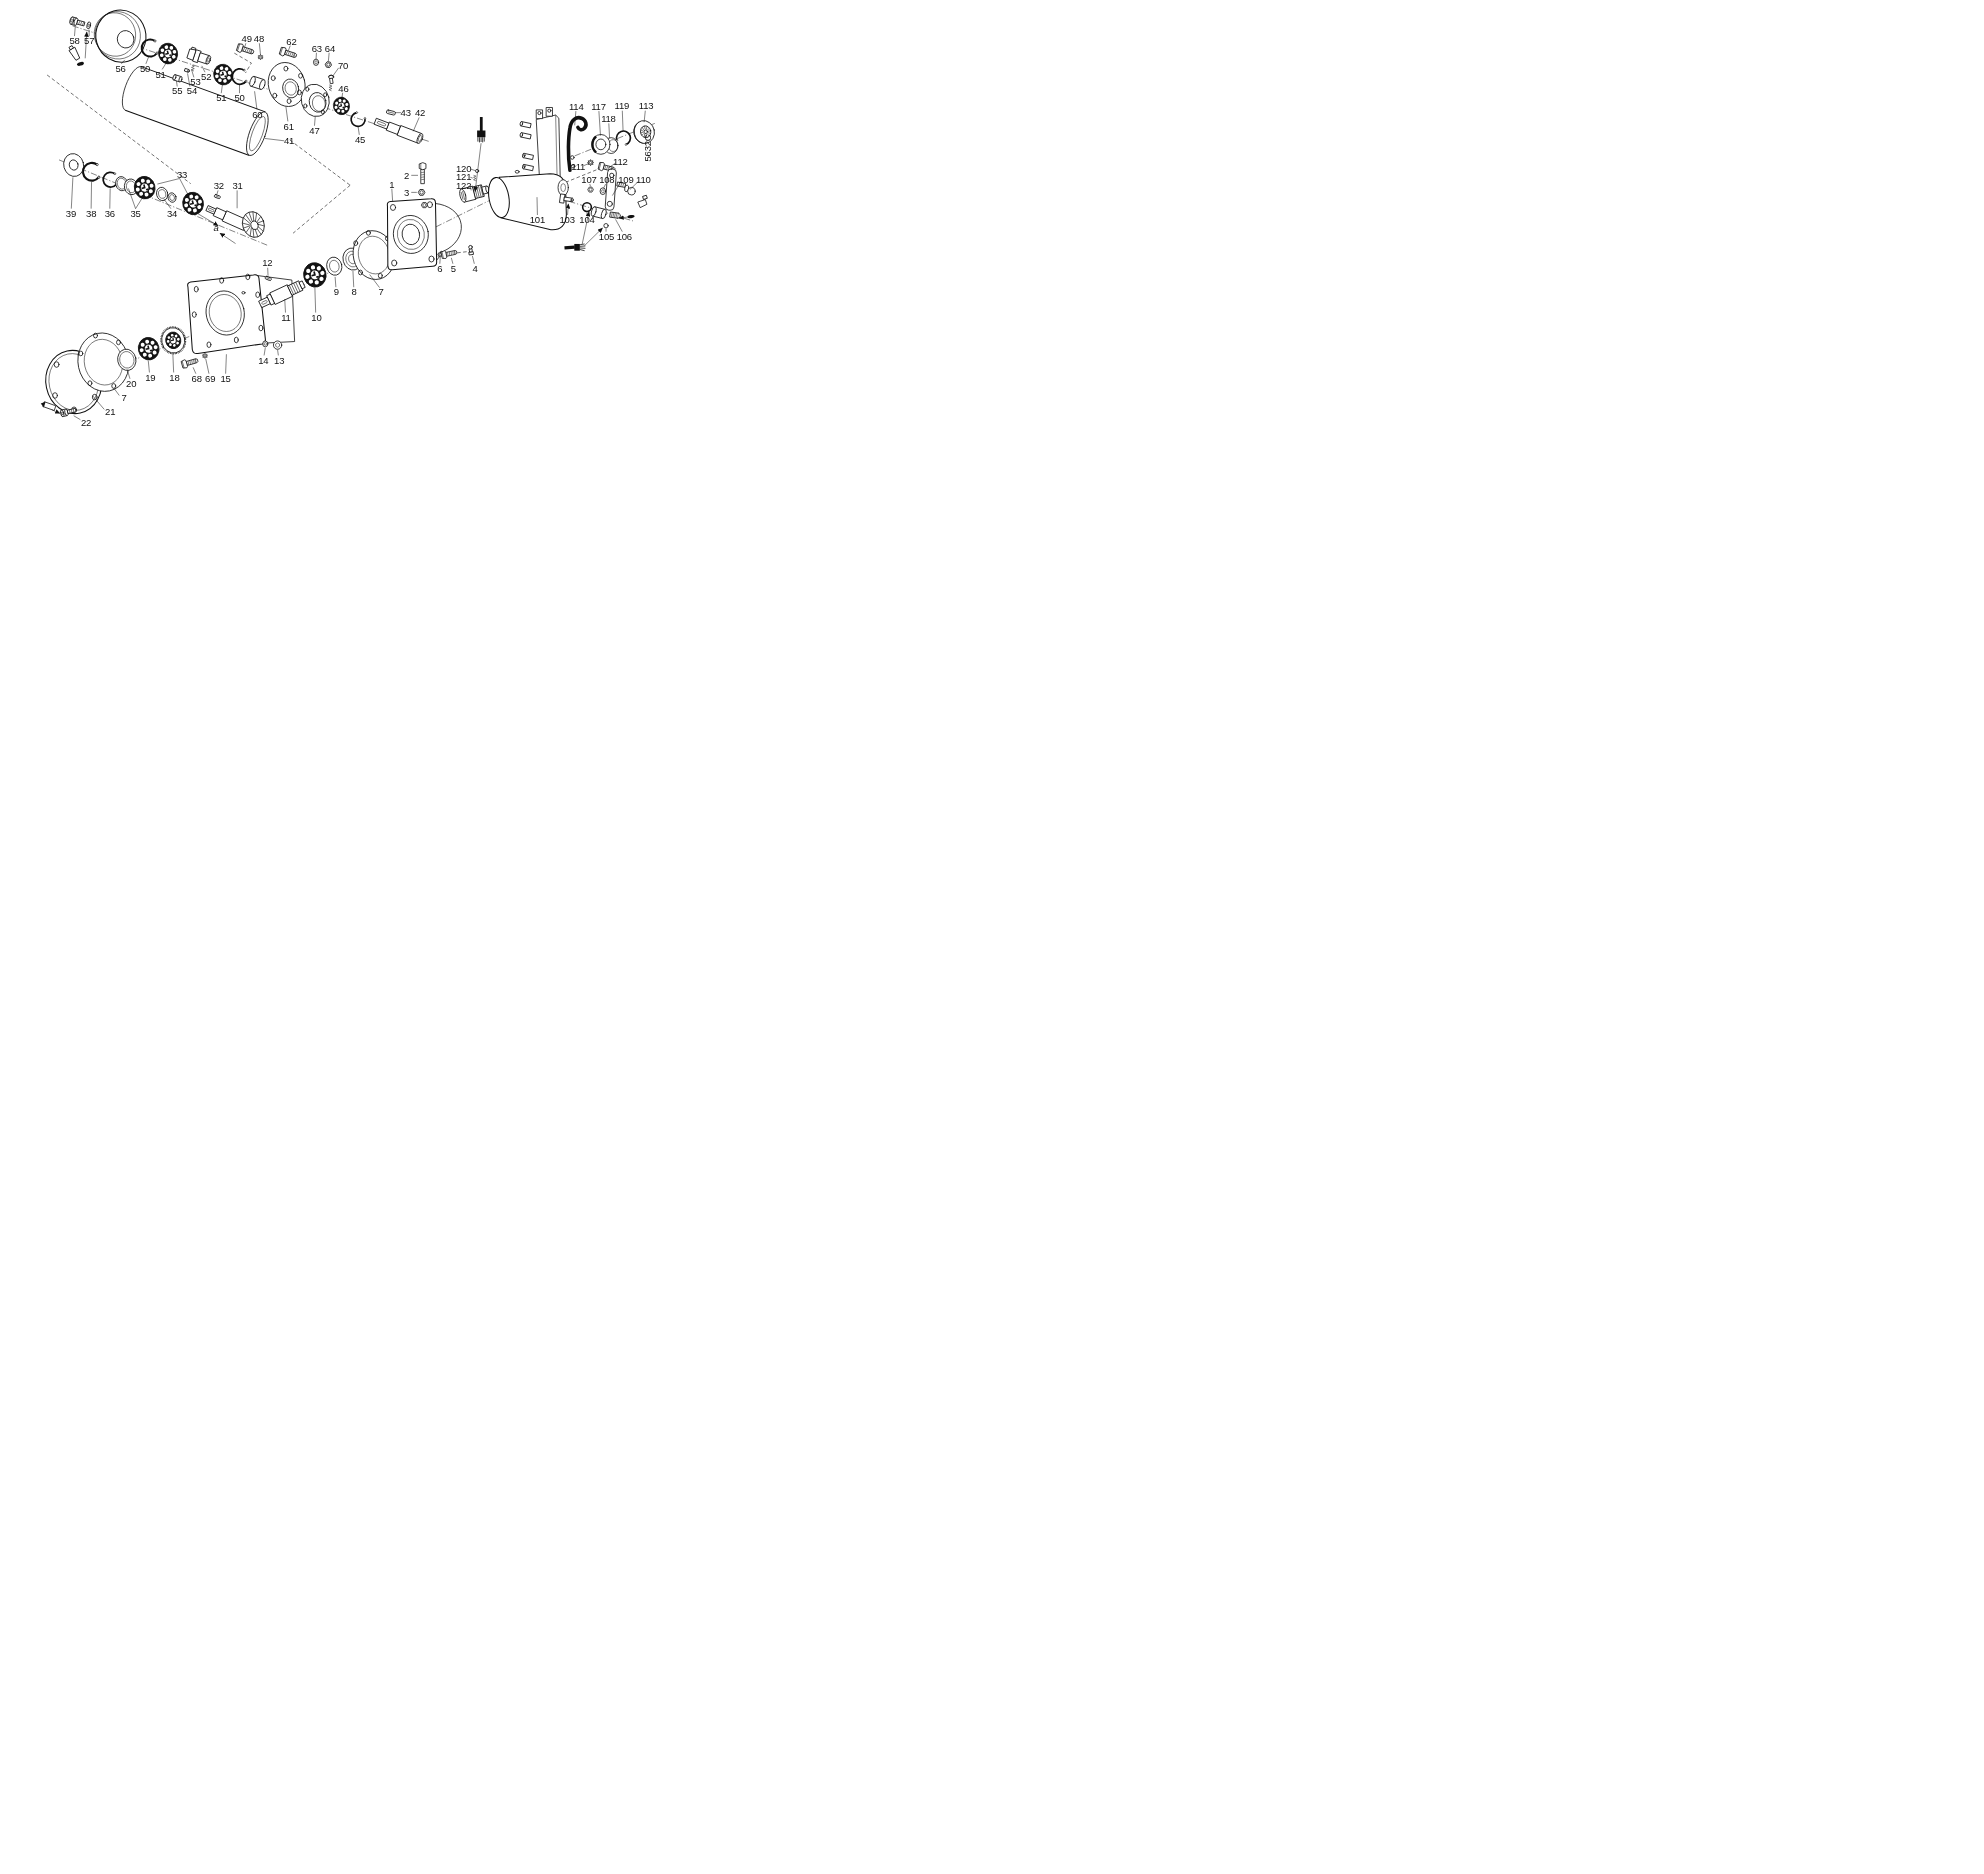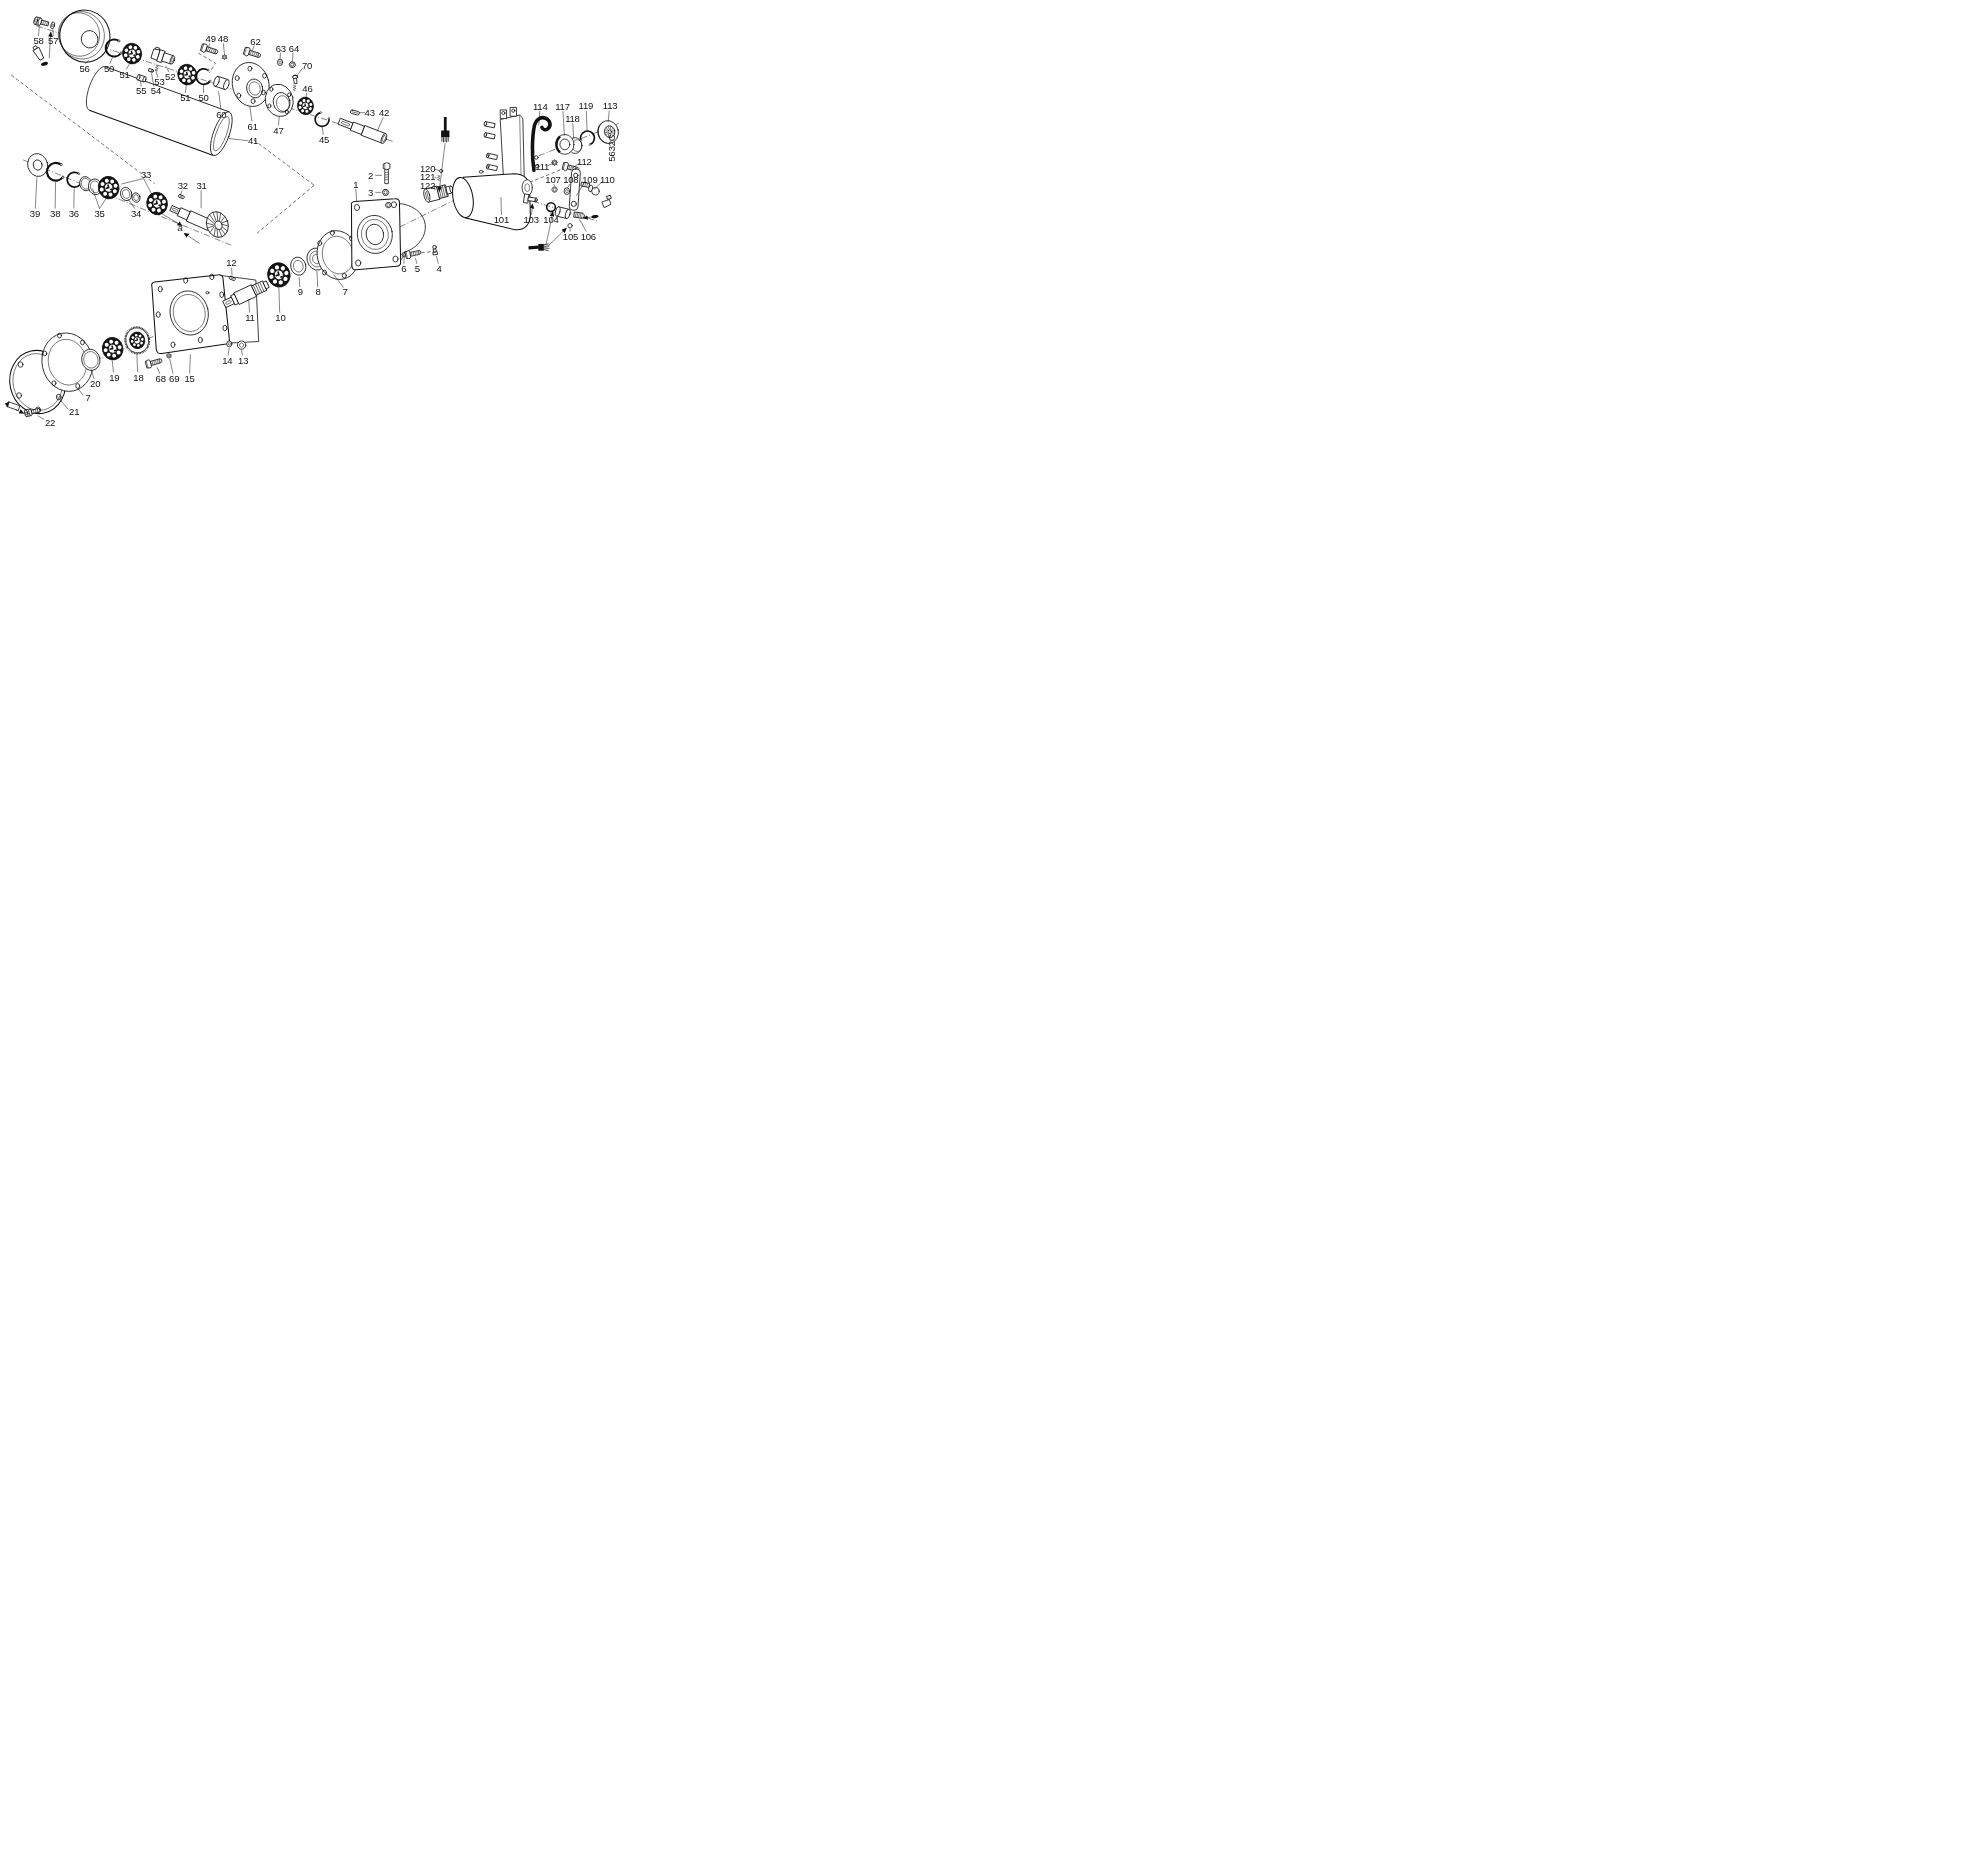--- a/index.html
+++ b/index.html
@@ -1,16 +1,16 @@
 <!DOCTYPE html>
 <html style="font-size:6.4px"><head>
 <meta charset="utf-8">
 <style>
   html,body{margin:0;padding:0;background:#fff;}
-  #stage{width:622px;height:430px;position:relative;background:#fff;}
+  #stage{width:622px;height:430px;position:relative;background:#fff;padding-left:36px;}
   svg{display:block;}
   .s{stroke:#111;stroke-width:2;fill:none;stroke-linecap:round;stroke-linejoin:round;}
   .sw{stroke:#111;stroke-width:2;fill:#fff;stroke-linecap:round;stroke-linejoin:round;}
   .sw3{stroke:#111;stroke-width:2.6;fill:#fff;}
   .sb{stroke:none;fill:#111;}
   .thin{stroke:#111;stroke-width:1.3;fill:none;}
   .lead{stroke:#111;stroke-width:1.3;fill:none;}
   .dash{stroke:#111;stroke-width:1.5;fill:none;stroke-dasharray:9 6;}
   .ddot{stroke:#111;stroke-width:1.3;fill:none;stroke-dasharray:16 5 3 5;}
   .lbl{font-family:"Liberation Sans",sans-serif;font-size:24px;fill:#111;

